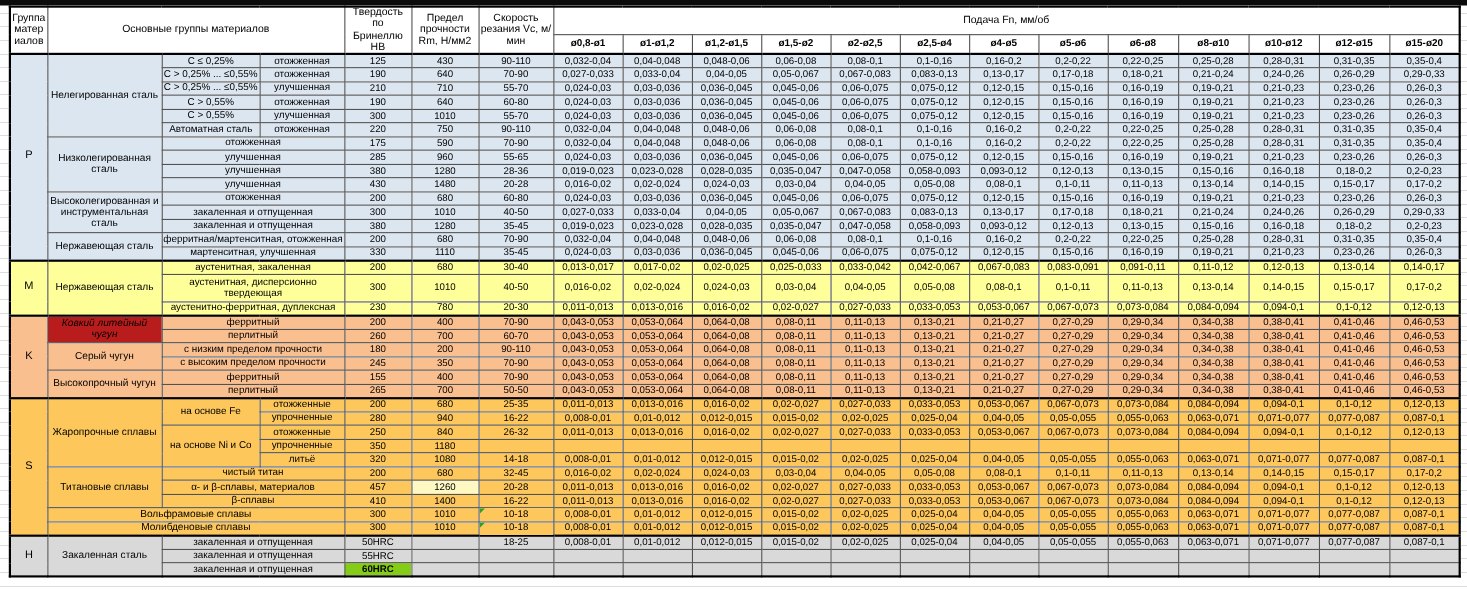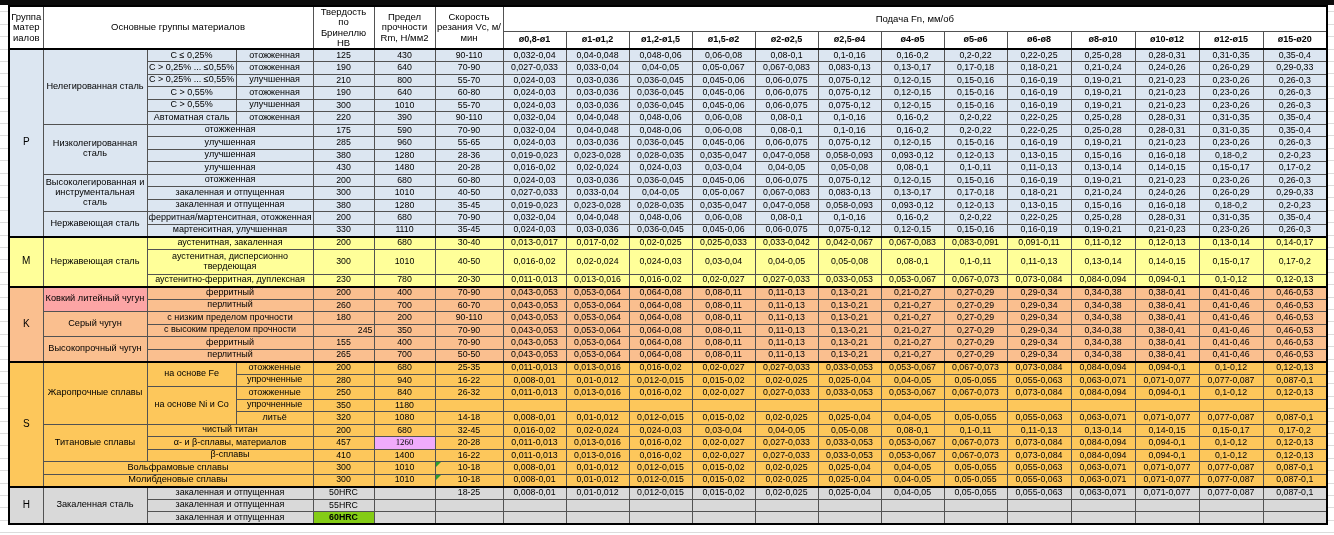--- a/index.html
+++ b/index.html
@@ -122,21 +122,21 @@
         <td class="num" style="background: rgb(220, 230, 241);">0,18-0,21</td>
         <td class="num" style="background: rgb(220, 230, 241);">0,21-0,24</td>
         <td class="num" style="background: rgb(220, 230, 241);">0,24-0,26</td>
         <td class="num" style="background: rgb(220, 230, 241);">0,26-0,29</td>
         <td class="num" style="background: rgb(220, 230, 241);">0,29-0,33</td>
       </tr>
       <tr>
         <td class="sub" style="background: rgb(220, 230, 241);">C &gt; 0,25% ... ≤0,55%</td>
         <td class="state" style="background: rgb(220, 230, 241);">улучшенная</td>
         <td class="num" style="background: rgb(220, 230, 241);">210</td>
-        <td class="num" style="background: rgb(220, 230, 241);">800</td>
+        <td class="num" style="background: rgb(220, 230, 241);">710</td>
         <td class="num" style="background: rgb(220, 230, 241);">55-70</td>
         <td class="num" style="background: rgb(220, 230, 241);">0,024-0,03</td>
         <td class="num" style="background: rgb(220, 230, 241);">0,03-0,036</td>
         <td class="num" style="background: rgb(220, 230, 241);">0,036-0,045</td>
         <td class="num" style="background: rgb(220, 230, 241);">0,045-0,06</td>
         <td class="num" style="background: rgb(220, 230, 241);">0,06-0,075</td>
         <td class="num" style="background: rgb(220, 230, 241);">0,075-0,12</td>
         <td class="num" style="background: rgb(220, 230, 241);">0,12-0,15</td>
         <td class="num" style="background: rgb(220, 230, 241);">0,15-0,16</td>
         <td class="num" style="background: rgb(220, 230, 241);">0,16-0,19</td>
@@ -182,21 +182,21 @@
         <td class="num" style="background: rgb(220, 230, 241);">0,16-0,19</td>
         <td class="num" style="background: rgb(220, 230, 241);">0,19-0,21</td>
         <td class="num" style="background: rgb(220, 230, 241);">0,21-0,23</td>
         <td class="num" style="background: rgb(220, 230, 241);">0,23-0,26</td>
         <td class="num" style="background: rgb(220, 230, 241);">0,26-0,3</td>
       </tr>
       <tr>
         <td class="sub" style="background: rgb(220, 230, 241);">Автоматная сталь</td>
         <td class="state" style="background: rgb(220, 230, 241);">отожженная</td>
         <td class="num" style="background: rgb(220, 230, 241);">220</td>
-        <td class="num" style="background: rgb(220, 230, 241);">390</td>
+        <td class="num" style="background: rgb(220, 230, 241);">750</td>
         <td class="num" style="background: rgb(220, 230, 241);">90-110</td>
         <td class="num" style="background: rgb(220, 230, 241);">0,032-0,04</td>
         <td class="num" style="background: rgb(220, 230, 241);">0,04-0,048</td>
         <td class="num" style="background: rgb(220, 230, 241);">0,048-0,06</td>
         <td class="num" style="background: rgb(220, 230, 241);">0,06-0,08</td>
         <td class="num" style="background: rgb(220, 230, 241);">0,08-0,1</td>
         <td class="num" style="background: rgb(220, 230, 241);">0,1-0,16</td>
         <td class="num" style="background: rgb(220, 230, 241);">0,16-0,2</td>
         <td class="num" style="background: rgb(220, 230, 241);">0,2-0,22</td>
         <td class="num" style="background: rgb(220, 230, 241);">0,22-0,25</td>
@@ -433,21 +433,21 @@
         <td class="num" style="background: rgb(255, 255, 153);">0,053-0,067</td>
         <td class="num" style="background: rgb(255, 255, 153);">0,067-0,073</td>
         <td class="num" style="background: rgb(255, 255, 153);">0,073-0,084</td>
         <td class="num" style="background: rgb(255, 255, 153);">0,084-0,094</td>
         <td class="num" style="background: rgb(255, 255, 153);">0,094-0,1</td>
         <td class="num" style="background: rgb(255, 255, 153);">0,1-0,12</td>
         <td class="num" style="background: rgb(255, 255, 153);">0,12-0,13</td>
       </tr>
       <tr class="group-start">
         <td class="letter" rowspan="6" style="background: rgb(250, 191, 143);">K</td>
-        <td class="secname" rowspan="2" style="background: #fca5a5;">Ковкий литейный чугун</td>
+        <td class="secname" rowspan="2" style="background: #b91c1c; font-style: italic;">Ковкий литейный чугун</td>
         <td class="state" colspan="2" style="background: rgb(250, 191, 143);">ферритный</td>
         <td class="num" style="background: rgb(250, 191, 143);">200</td>
         <td class="num" style="background: rgb(250, 191, 143);">400</td>
         <td class="num" style="background: rgb(250, 191, 143);">70-90</td>
         <td class="num" style="background: rgb(250, 191, 143);">0,043-0,053</td>
         <td class="num" style="background: rgb(250, 191, 143);">0,053-0,064</td>
         <td class="num" style="background: rgb(250, 191, 143);">0,064-0,08</td>
         <td class="num" style="background: rgb(250, 191, 143);">0,08-0,11</td>
         <td class="num" style="background: rgb(250, 191, 143);">0,11-0,13</td>
         <td class="num" style="background: rgb(250, 191, 143);">0,13-0,21</td>
@@ -493,21 +493,21 @@
         <td class="num" style="background: rgb(250, 191, 143);">0,21-0,27</td>
         <td class="num" style="background: rgb(250, 191, 143);">0,27-0,29</td>
         <td class="num" style="background: rgb(250, 191, 143);">0,29-0,34</td>
         <td class="num" style="background: rgb(250, 191, 143);">0,34-0,38</td>
         <td class="num" style="background: rgb(250, 191, 143);">0,38-0,41</td>
         <td class="num" style="background: rgb(250, 191, 143);">0,41-0,46</td>
         <td class="num" style="background: rgb(250, 191, 143);">0,46-0,53</td>
       </tr>
       <tr>
         <td class="state" colspan="2" style="background: rgb(250, 191, 143);">с высоким пределом прочности</td>
-        <td class="num" style="background: rgb(250, 191, 143); text-align: right;">245</td>
+        <td class="num" style="background: rgb(250, 191, 143);">245</td>
         <td class="num" style="background: rgb(250, 191, 143);">350</td>
         <td class="num" style="background: rgb(250, 191, 143);">70-90</td>
         <td class="num" style="background: rgb(250, 191, 143);">0,043-0,053</td>
         <td class="num" style="background: rgb(250, 191, 143);">0,053-0,064</td>
         <td class="num" style="background: rgb(250, 191, 143);">0,064-0,08</td>
         <td class="num" style="background: rgb(250, 191, 143);">0,08-0,11</td>
         <td class="num" style="background: rgb(250, 191, 143);">0,11-0,13</td>
         <td class="num" style="background: rgb(250, 191, 143);">0,13-0,21</td>
         <td class="num" style="background: rgb(250, 191, 143);">0,21-0,27</td>
         <td class="num" style="background: rgb(250, 191, 143);">0,27-0,29</td>
@@ -671,21 +671,21 @@
         <td class="num" style="background: rgb(253, 199, 91);">0,1-0,11</td>
         <td class="num" style="background: rgb(253, 199, 91);">0,11-0,13</td>
         <td class="num" style="background: rgb(253, 199, 91);">0,13-0,14</td>
         <td class="num" style="background: rgb(253, 199, 91);">0,14-0,15</td>
         <td class="num" style="background: rgb(253, 199, 91);">0,15-0,17</td>
         <td class="num" style="background: rgb(253, 199, 91);">0,17-0,2</td>
       </tr>
       <tr>
         <td class="state" colspan="2" style="background: rgb(253, 199, 91);">α- и β-сплавы, материалов</td>
         <td class="num" style="background: rgb(253, 199, 91);">457</td>
-        <td class="num" style="background: #f0abfc; font-family: Liberation Serif, serif;">1260</td>
+        <td class="num" style="background: #fef9c3;">1260</td>
         <td class="num" style="background: rgb(253, 199, 91);">20-28</td>
         <td class="num" style="background: rgb(253, 199, 91);">0,011-0,013</td>
         <td class="num" style="background: rgb(253, 199, 91);">0,013-0,016</td>
         <td class="num" style="background: rgb(253, 199, 91);">0,016-0,02</td>
         <td class="num" style="background: rgb(253, 199, 91);">0,02-0,027</td>
         <td class="num" style="background: rgb(253, 199, 91);">0,027-0,033</td>
         <td class="num" style="background: rgb(253, 199, 91);">0,033-0,053</td>
         <td class="num" style="background: rgb(253, 199, 91);">0,053-0,067</td>
         <td class="num" style="background: rgb(253, 199, 91);">0,067-0,073</td>
         <td class="num" style="background: rgb(253, 199, 91);">0,073-0,084</td>

